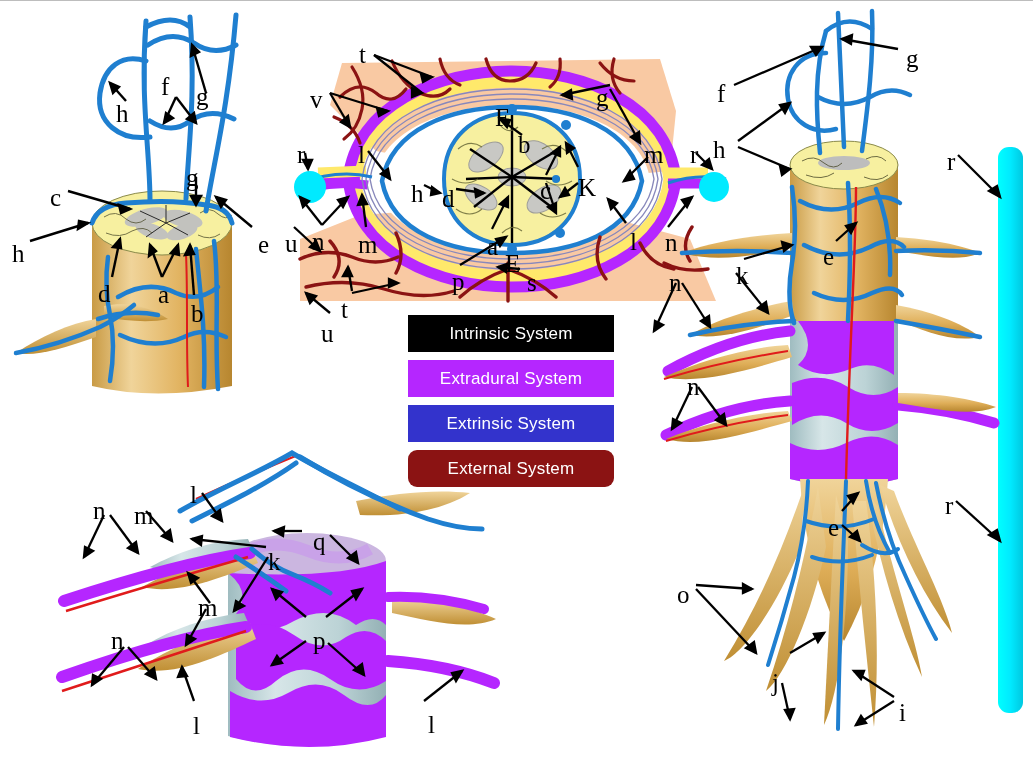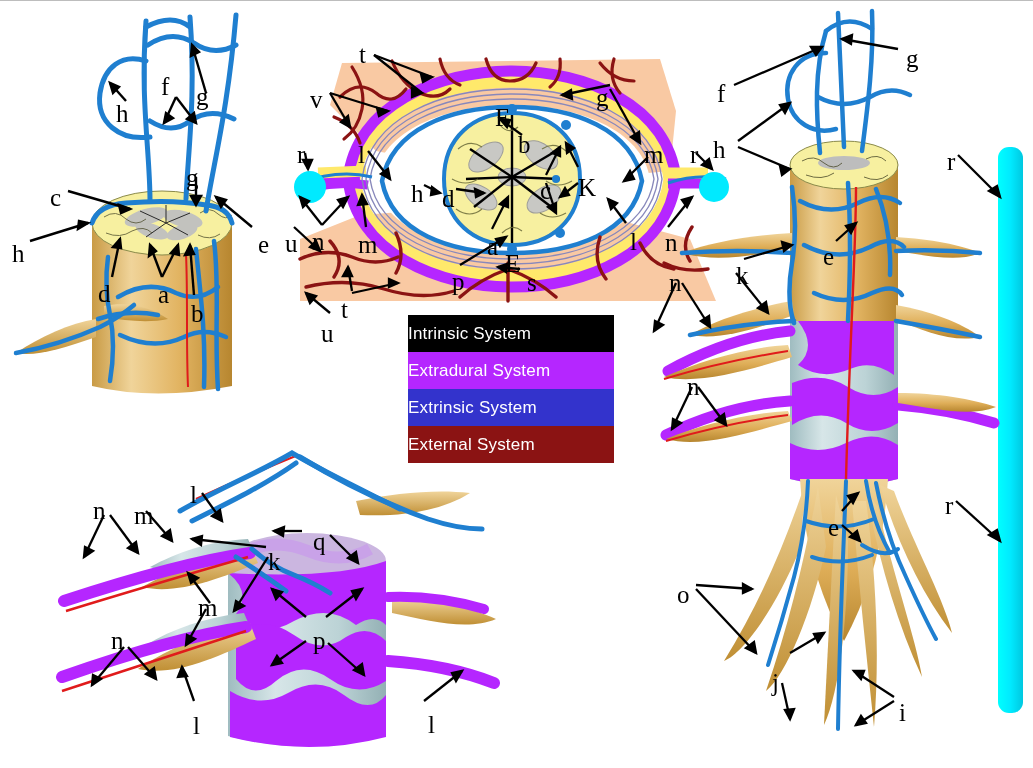--- a/index.html
+++ b/index.html
@@ -3,22 +3,22 @@
 <meta charset="utf-8">
 <style>
   html,body{margin:0;padding:0;background:#fff;}
   body{font-family:"Liberation Sans",sans-serif;}
   #stage{position:relative;width:1033px;height:768px;background:#ffffff;
          border-top:1px solid #bdbdbd;box-sizing:border-box;overflow:hidden;}
   #art{position:absolute;left:0;top:0;width:1033px;height:768px;}
   .lbl{position:absolute;font-family:"Liberation Serif",serif;font-size:25px;
        color:#000;line-height:1;user-select:none;white-space:nowrap;}
   .legend{position:absolute;left:408px;top:314px;width:206px;}
-  .legbox{height:37px;display:flex;align-items:center;
-          justify-content:flex-start;color:#fff;font-size:17px;letter-spacing:.2px;
+  .legbox{height:37px;margin-bottom:8px;display:flex;align-items:center;
+          justify-content:center;color:#fff;font-size:17px;letter-spacing:.2px;
           font-family:"Liberation Sans",sans-serif;}
 </style>
 </head>
 <body>
 
 <div id="stage">
 
   <svg id="art" viewBox="0 0 1033 768">
     <defs>
       <linearGradient id="bone" x1="0" y1="0" x2="1" y2="0">
@@ -556,18 +556,18 @@
   <div class="legend">
     <div class="legbox" style="background: rgb(0, 0, 0); color: rgb(255, 255, 255);">
       <span>Intrinsic System</span>
     </div>
     <div class="legbox" style="background: rgb(181, 38, 255); color: rgb(255, 255, 255);">
       <span>Extradural System</span>
     </div>
     <div class="legbox" style="background: rgb(51, 51, 204); color: rgb(255, 255, 255);">
       <span>Extrinsic System</span>
     </div>
-    <div class="legbox" style="background: rgb(139, 19, 19); color: rgb(255, 255, 255);">
+    <div class="legbox" style="background: rgb(139, 19, 19); color: rgb(255, 255, 255); border-radius: 9px;">
       <span>External System</span>
     </div>
   </div>
 
 </div>
 
 </body></html>

